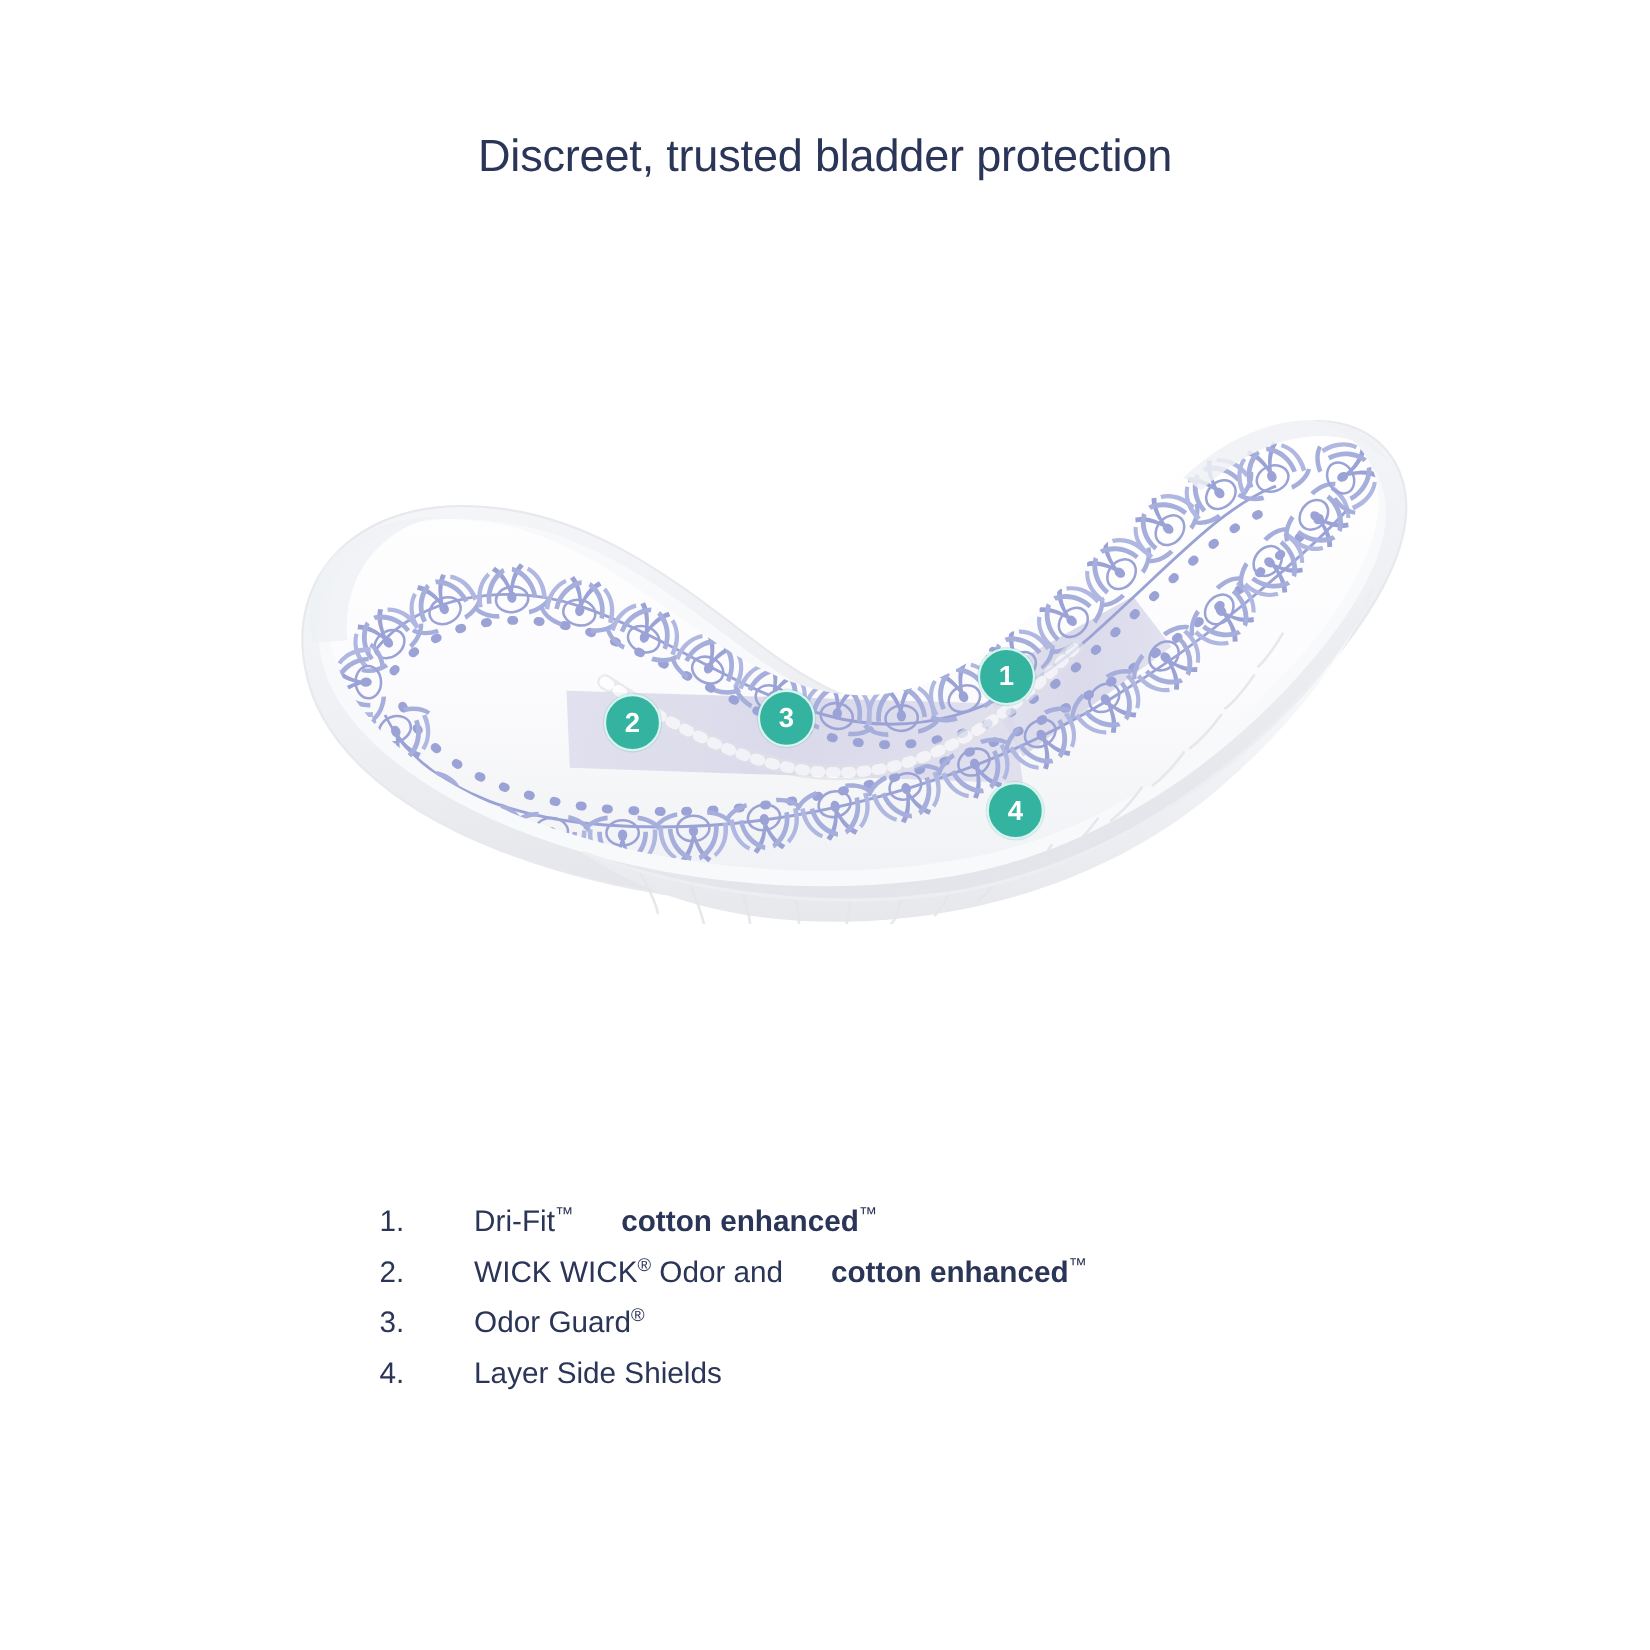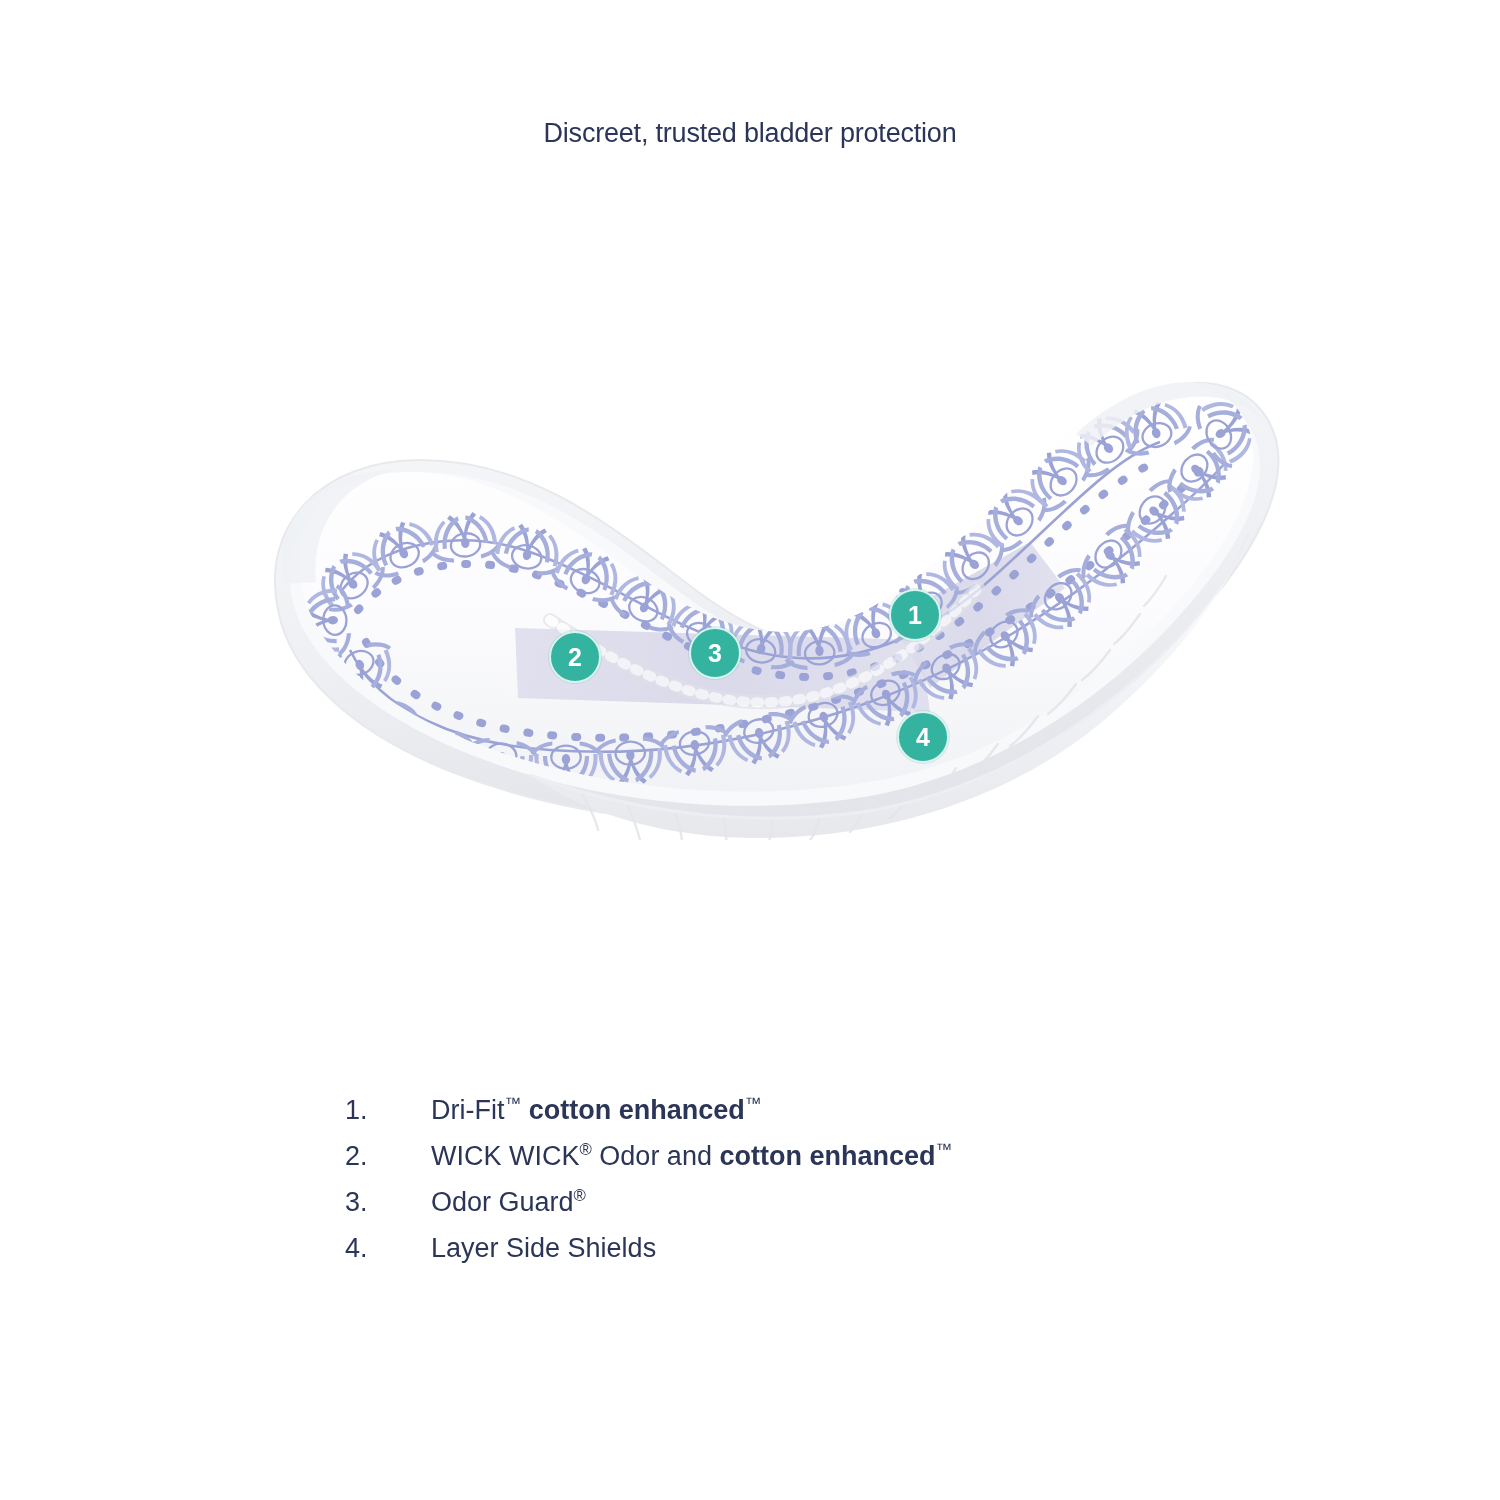--- a/index.html
+++ b/index.html
@@ -16,21 +16,21 @@
     -webkit-font-smoothing: antialiased;
   }
 
   
   .page-title {
     position: absolute;
     top: 118px;
     left: 0;
     width: 1500px;
     text-align: center;
-    font-size: 27px;
+    font-size: 41px;
     font-weight: 400;
     letter-spacing: -0.2px;
     color: #2b3557;
     font-family: "Liberation Sans", sans-serif;
   }
 
   
   .product-figure {
     position: absolute;
     left: 230px;
@@ -86,20 +86,21 @@
     width: 86px;
     flex: 0 0 86px;
     color: #2b3557;
     font-size: 27px;
   }
   .feature-text {
     white-space: nowrap;
   }
   .feature-text b {
     font-weight: 700;
+    margin-left: 36px;
   }
   .sup {
     font-size: 0.62em;
     vertical-align: super;
     line-height: 0;
   }
 </style>
 </head>
 <body>
 

